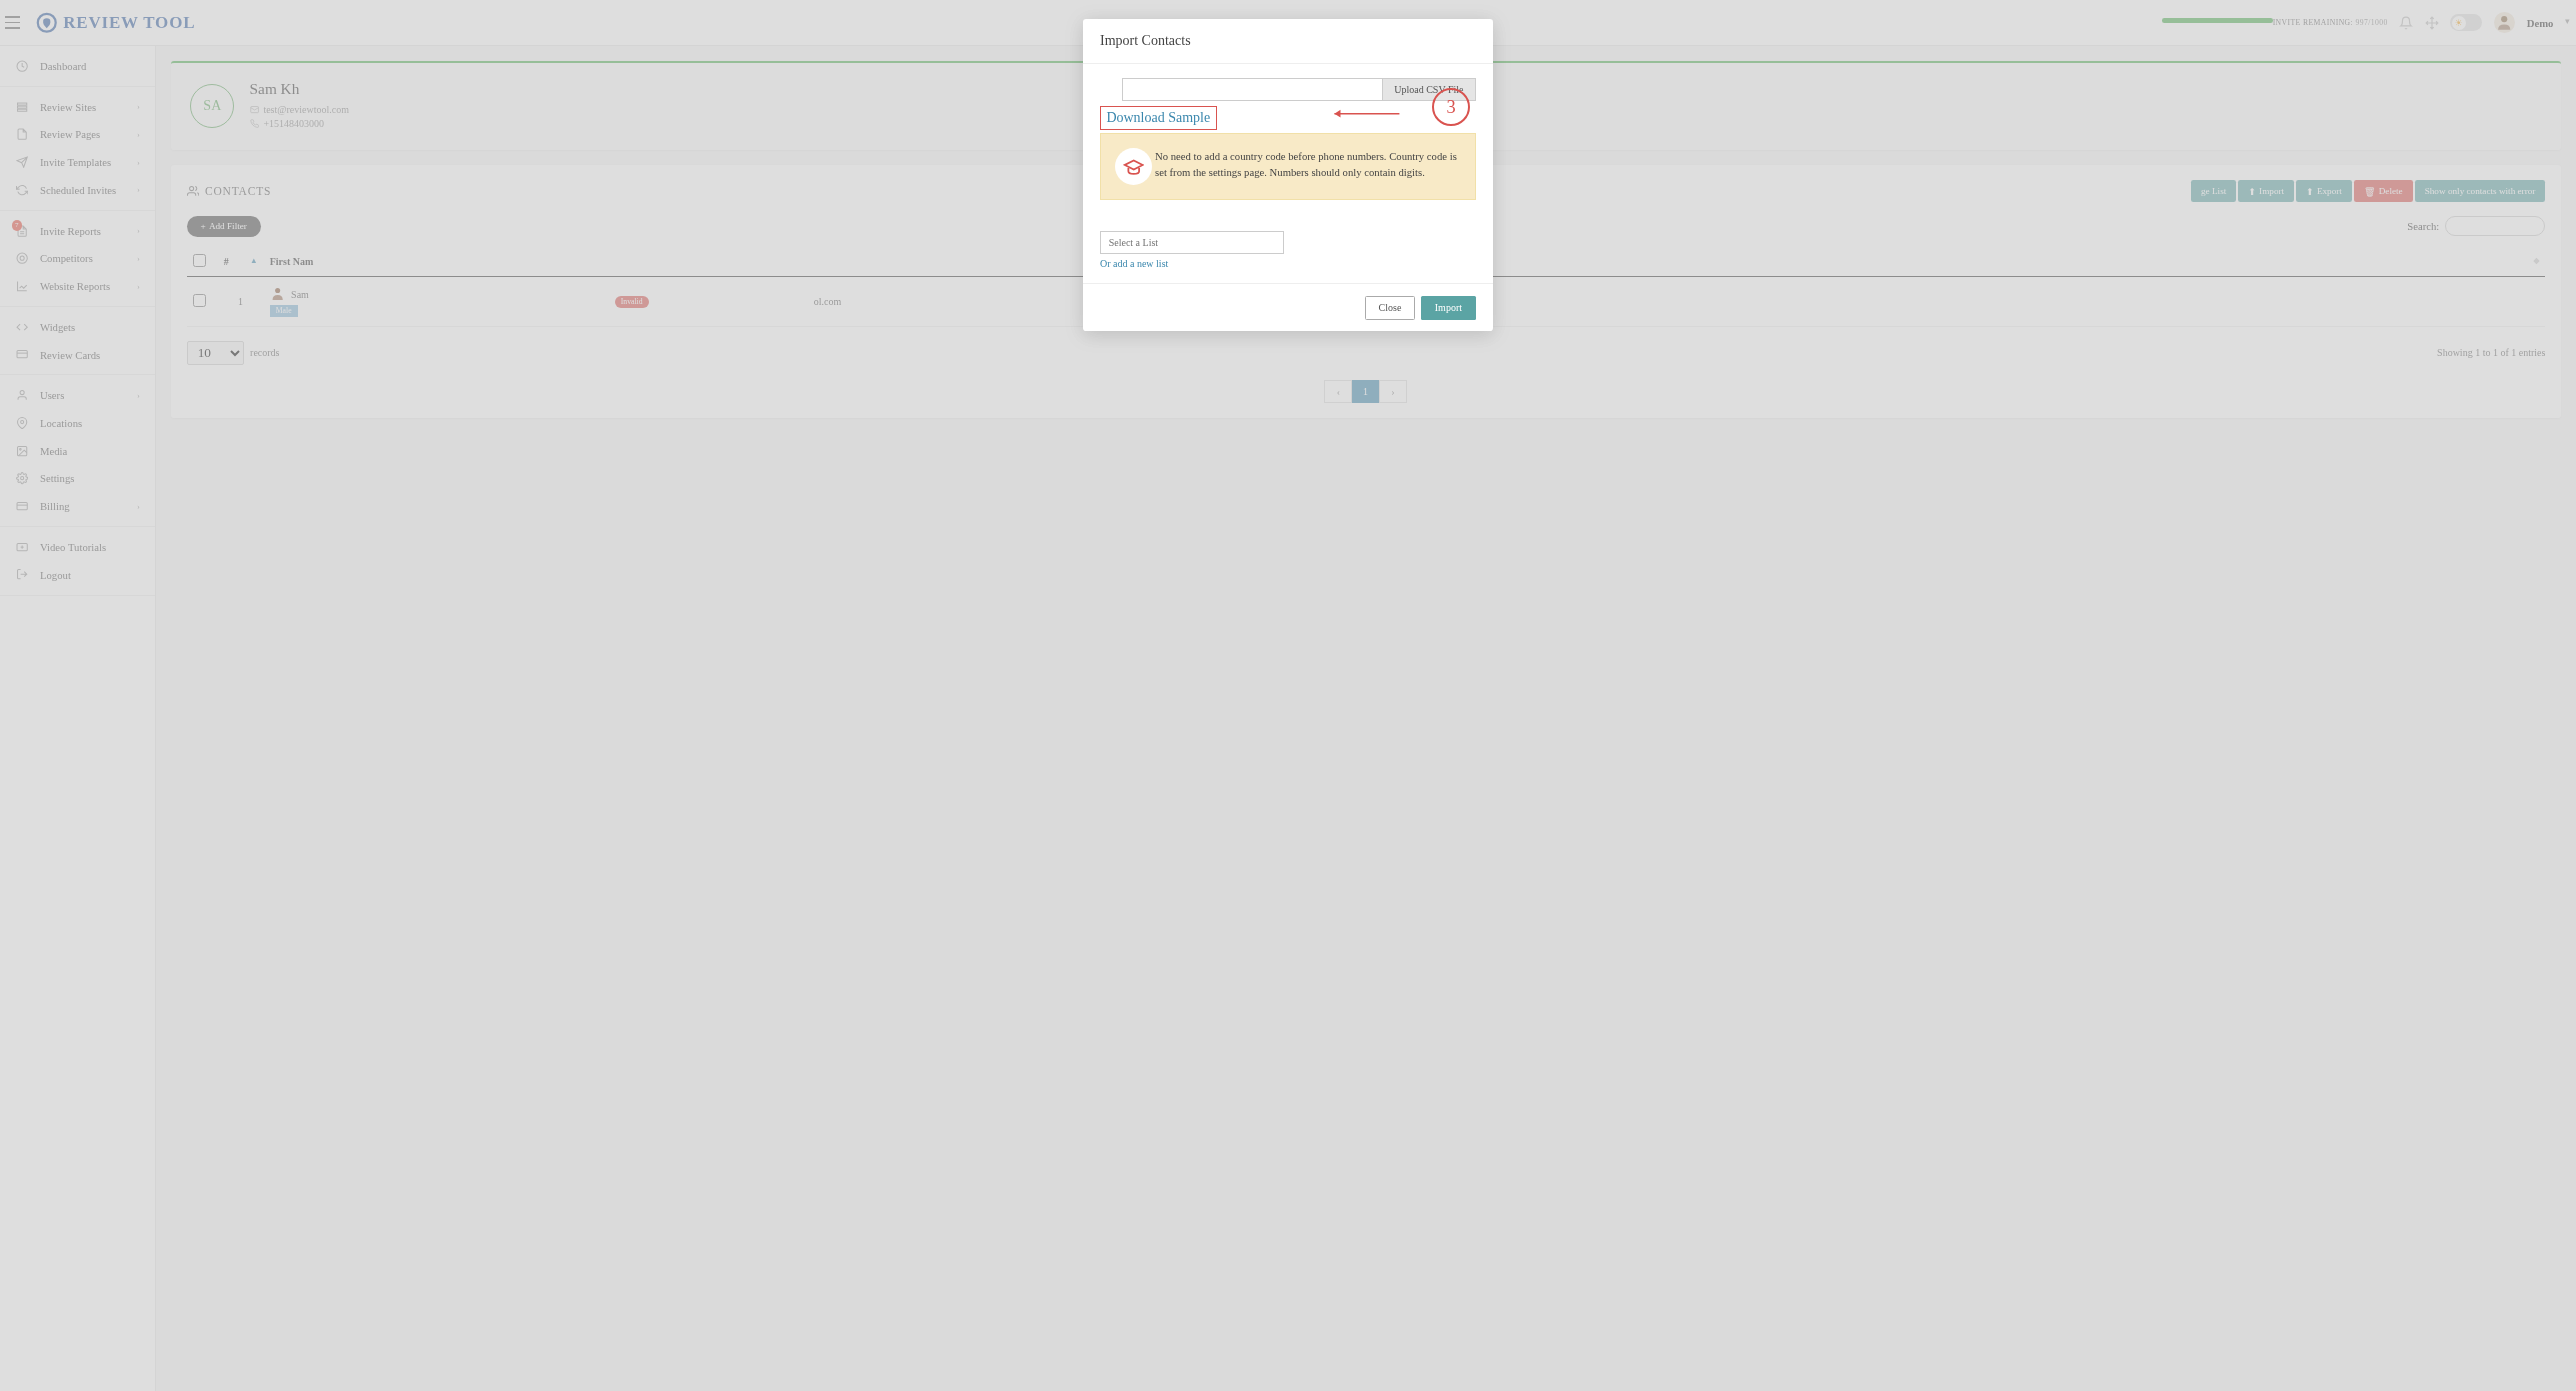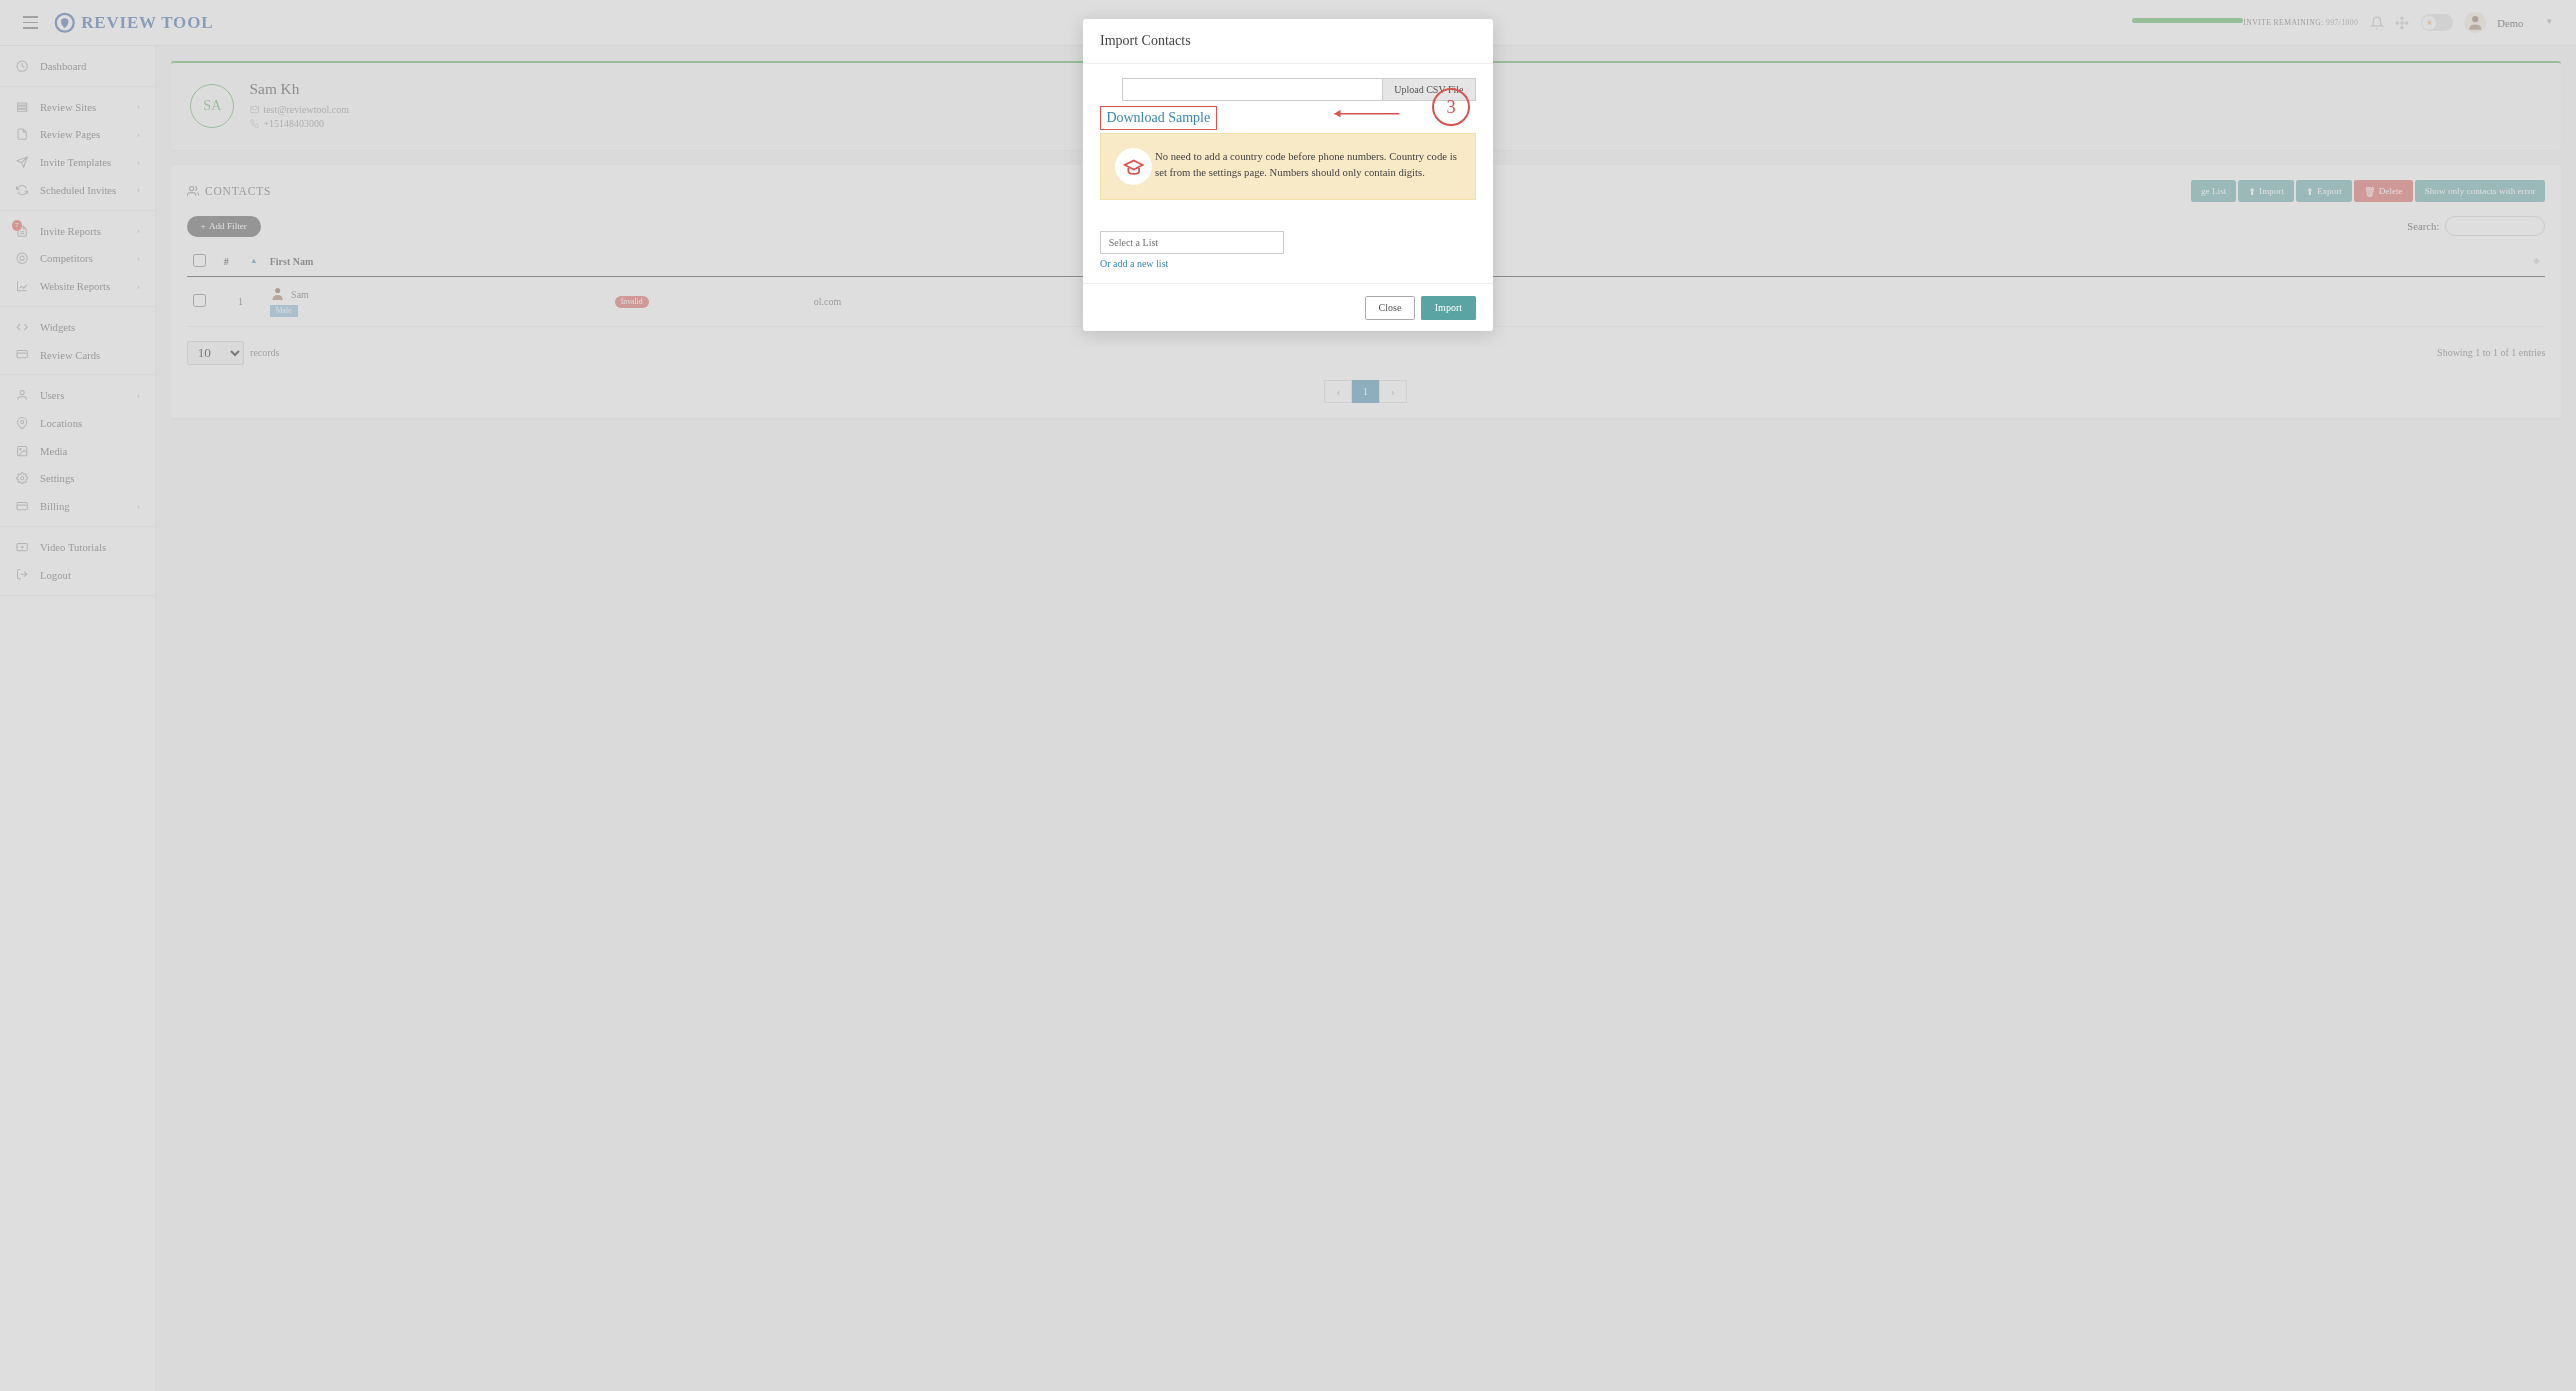--- a/index.html
+++ b/index.html
@@ -1,32 +1,32 @@
 <!DOCTYPE html>
 <html style="font-size:12.3px"><head>
 <meta charset="utf-8">
 <style>
 * { margin: 0; padding: 0; box-sizing: border-box; font-family: Georgia, 'Times New Roman', serif; }
 body { background: #f5f5f5; color: #333; font-size: 10.7px; position: relative; }
 
 
-.header { display: flex; align-items: center; background: #fff; height: 46px; padding: 0 23px; border-bottom: 0.8px solid #e5e5e5; }
+.header { display: flex; align-items: center; background: #fff; height: 46px; padding: 0 5px; border-bottom: 0.8px solid #e5e5e5; }
 .hamburger { width: 15.3px; height: 12.3px; display: flex; flex-direction: column; justify-content: space-between; cursor: pointer; margin-right: 15.3px; }
 .hamburger span { display: block; height: 1.5px; background: #666; }
 .logo { display: flex; align-items: center; color: #2c5aa0; font-weight: bold; font-size: 17px; letter-spacing: 0.8px; }
 .logo-icon { width: 21.5px; height: 21.5px; margin-right: 6.1px; }
 .header-right { margin-left: auto; display: flex; align-items: center; gap: 11.5px; }
 .invite-remaining { display: flex; flex-direction: row; align-items: flex-start; }
 .invite-bar { width: 111px; height: 4.6px; background: #4caf50; border-radius: 2.3px; margin-bottom: 3.1px; }
 .invite-text { font-size: 7.7px; color: #666; letter-spacing: 0.4px; }
 .bell-icon, .move-icon { color: #aaa; cursor: pointer; }
 .sun-toggle { width: 32px; height: 17px; background: #dedede; border-radius: 8.4px; display: flex; align-items: center; padding: 1.5px; }
 .sun-toggle span { width: 14px; height: 14px; background: #fff; border-radius: 50%; display: flex; align-items: center; justify-content: center; color: #f5a623; font-size: 9.2px; }
 .avatar { width: 21.5px; height: 21.5px; border-radius: 50%; background: #f0e6d8; display: flex; align-items: center; justify-content: center; }
-.user-dropdown { display: flex; align-items: flex-start; gap: 22px; cursor: pointer; color: #333; font-size: 10.7px; }
+.user-dropdown { display: flex; align-items: flex-start; gap: 10px; cursor: pointer; color: #333; font-size: 10.7px; font-weight: bold; }
 
 
 .layout { display: flex; height: calc(100vh - 46px); }
 .sidebar { width: 156px; background: #fff; border-right: 0.8px solid #e5e5e5; overflow-y: auto; }
 .sidebar-section { border-bottom: 0.8px solid #eee; padding: 6.1px 0; }
 .sidebar-item { display: flex; align-items: center; padding: 7.7px 15.3px; color: #555; cursor: pointer; font-size: 10.7px; position: relative; }
 .sidebar-item .sb-icon { width: 14px; margin-right: 10.7px; color: #999; display: flex; align-items: center; justify-content: center; }
 .sidebar-item .chevron { margin-left: auto; color: #999; font-size: 8.4px; }
 .badge-count { position: absolute; left: 11.5px; top: 3.1px; background: #e74c3c; color: #fff; font-size: 7px; width: 10.7px; height: 10.7px; border-radius: 50%; display: flex; align-items: center; justify-content: center; }
 

